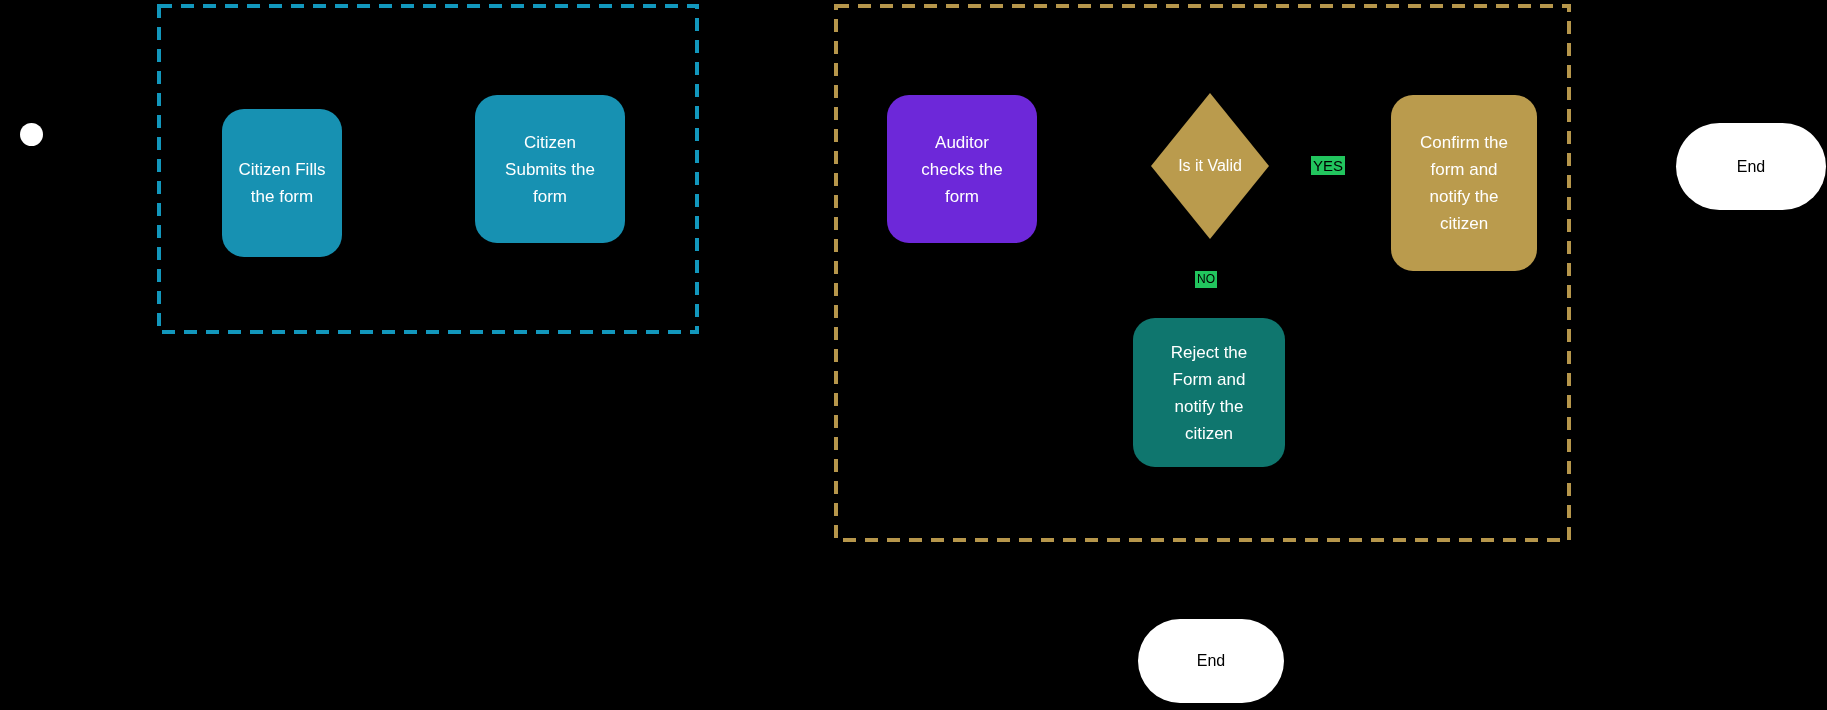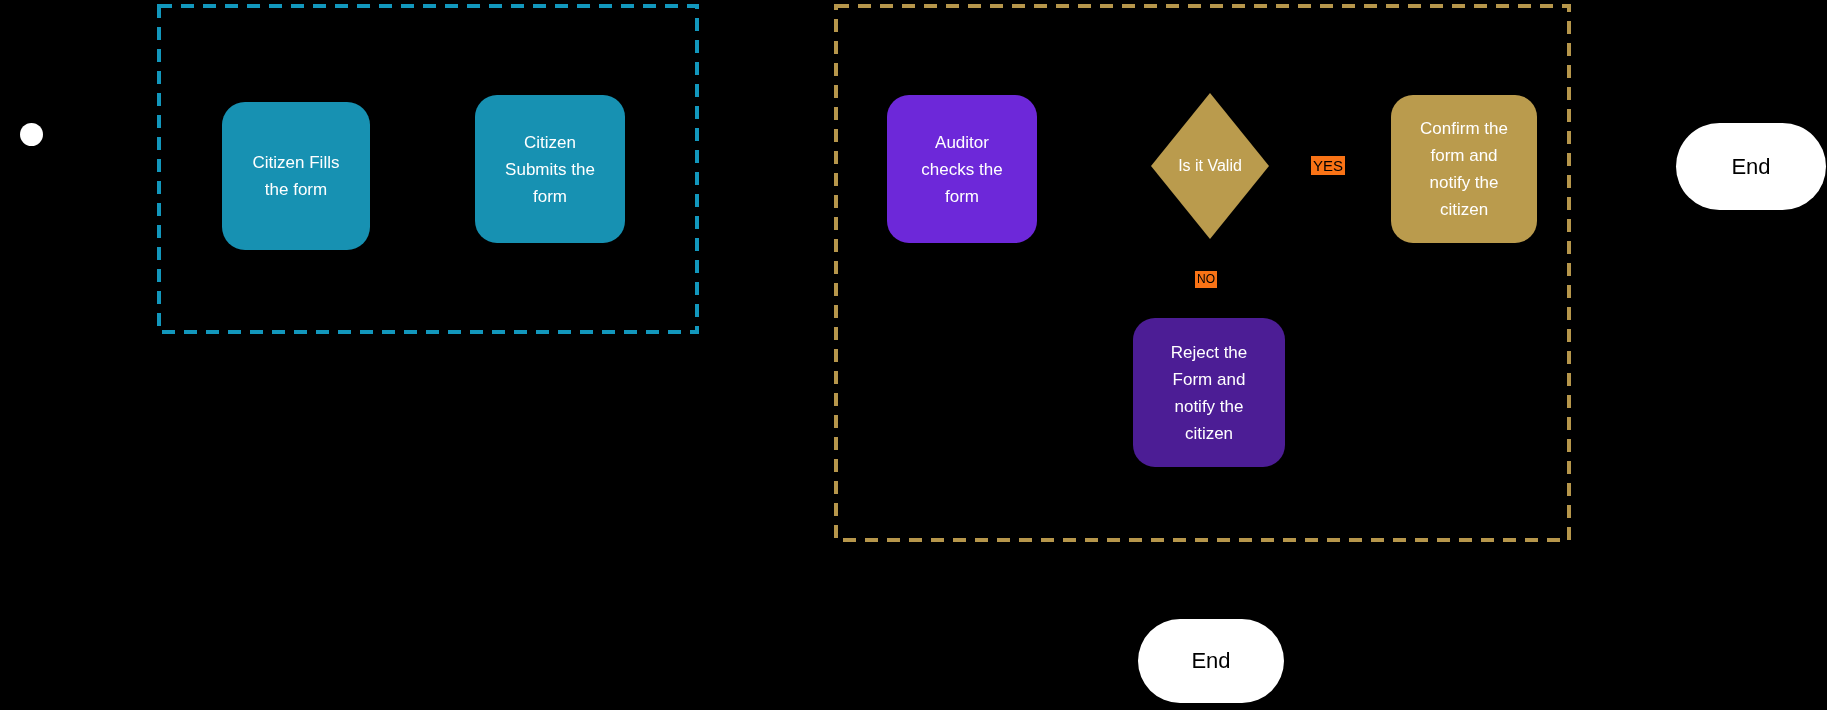--- a/index.html
+++ b/index.html
@@ -26,55 +26,55 @@
     align-items: center;
     justify-content: center;
     text-align: center;
     color: #ffffff;
   }
   .task span {
     white-space: pre-line;
     font-size: 17px;
     line-height: 27px;
   }
-  .task-fill    { left: 222px;  top: 102px;  width: 148px; height: 148px; border-radius: 23px; }
+  .task-fill    { left: 222px;  top: 109px;  width: 120px; height: 148px; }
   .task-submit  { left: 475px;  top: 95px;  width: 150px; height: 148px; }
   .task-audit   { left: 887px;  top: 95px;  width: 150px; height: 148px; }
-  .task-confirm { left: 1391px; top: 95px;  width: 146px; height: 148px; }
+  .task-confirm { left: 1391px; top: 95px;  width: 146px; height: 176px; }
   .task-reject  { left: 1133px; top: 318px; width: 152px; height: 149px; }
   .gateway {
     position: absolute;
     left: 1151px; top: 93px;
     width: 118px; height: 146px;
     clip-path: polygon(50% 0%, 100% 50%, 50% 100%, 0% 50%);
     display: flex;
     align-items: center;
     justify-content: center;
     text-align: center;
     color: #ffffff;
   }
   .gateway span { font-size: 16px; line-height: 16px; }
   .chip {
     position: absolute;
-    background: #f97316;
+    background: #22c55e;
     color: #000000;
     padding: 0 2px;
     font-weight: 400;
   }
   .chip-yes { left: 1311px; top: 156px; font-size: 15px; line-height: 19px; }
   .chip-no  { left: 1195px; top: 271px; font-size: 12px; line-height: 17px; }
   .end-event {
     position: absolute;
     background: #ffffff;
     color: #000000;
     border-radius: 999px;
     display: flex;
     align-items: center;
     justify-content: center;
-    font-size: 22px;
+    font-size: 16px;
   }
   .end-right  { left: 1676px; top: 123px; width: 150px; height: 87px; }
   .end-bottom { left: 1138px; top: 619px; width: 146px; height: 84px; }
 </style>
 </head>
 <body>
 
 <div class="stage">
 
   <svg class="lanes-svg" width="1827" height="710" viewBox="0 0 1827 710">
@@ -109,21 +109,21 @@
 
   <div class="chip chip-no">NO</div>
 
   <div class="task task-confirm" style="background: rgb(186, 155, 77);">
     <span>Confirm the
 form and
 notify the
 citizen</span>
   </div>
 
-  <div class="task task-reject" style="background: #4c1d95;">
+  <div class="task task-reject" style="background: #0f766e;">
     <span>Reject the
 Form and
 notify the
 citizen</span>
   </div>
 
   <div class="end-event end-right">
     <span>End</span>
   </div>
 

